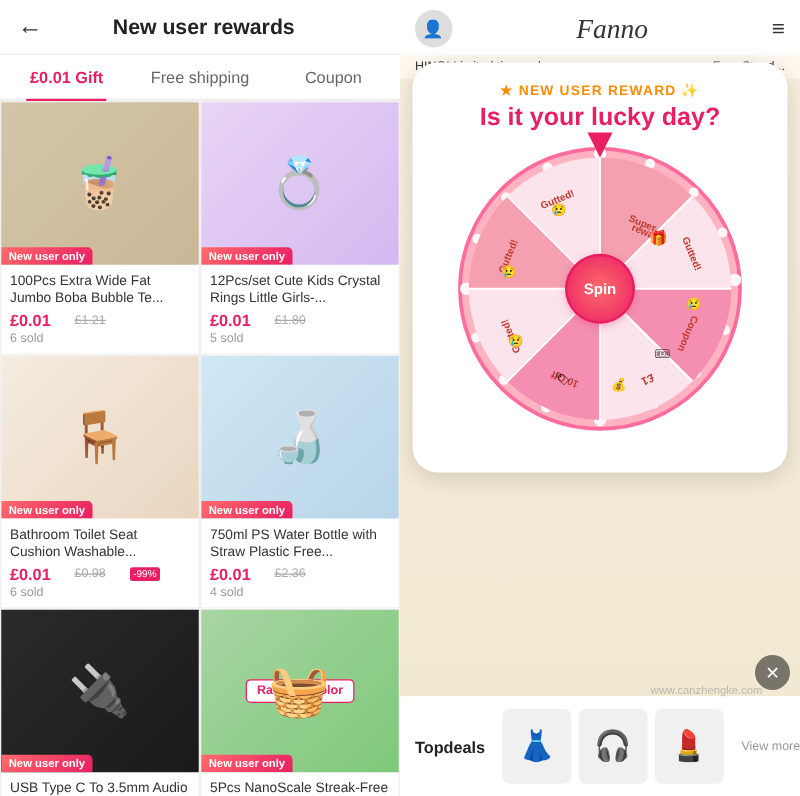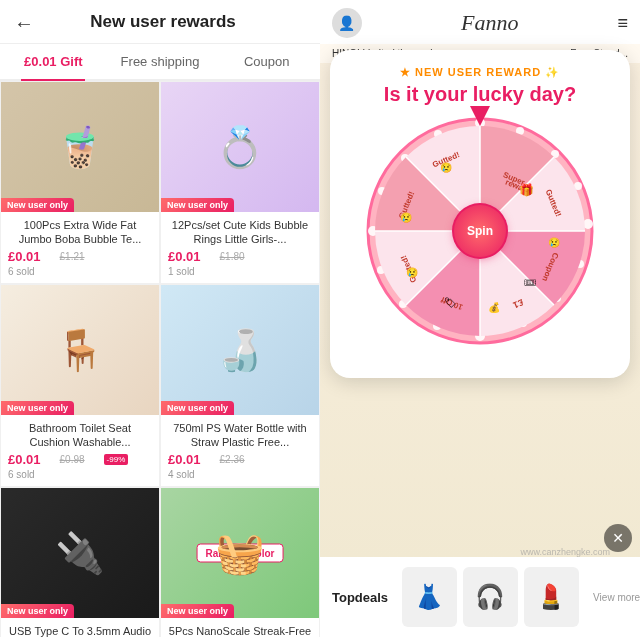--- a/index.html
+++ b/index.html
@@ -120,21 +120,20 @@
     .product-info {
       padding: 6px 7px;
     }
     .product-name {
       font-size: 11px;
       color: #333;
       line-height: 1.3;
       height: 28px;
       overflow: hidden;
       display: -webkit-box;
-      text-align: center;
       -webkit-line-clamp: 2;
       -webkit-box-orient: vertical;
     }
     .price-row {
       display: flex;
       align-items: center;
       gap: 19px;
       margin-top: 3px;
     }
     .price-current {
@@ -439,26 +438,26 @@
         </div>
         <div class="sold-count">6 sold</div>
       </div>
     </div>
 
     <div class="product-card">
       <div class="product-img img-crystal">
         <span class="badge-new-user">New user only</span>
       </div>
       <div class="product-info">
-        <div class="product-name">12Pcs/set Cute Kids Bubble Rings Little Girls-...</div>
+        <div class="product-name">12Pcs/set Cute Kids Crystal Rings Little Girls-...</div>
         <div class="price-row">
           <span class="price-current">£0.01</span>
           <span class="price-original">£1.80</span>
         </div>
-        <div class="sold-count">1 sold</div>
+        <div class="sold-count">5 sold</div>
       </div>
     </div>
 
     <div class="product-card">
       <div class="product-img img-toilet">
         <span class="badge-new-user">New user only</span>
       </div>
       <div class="product-info">
         <div class="product-name">Bathroom Toilet Seat Cushion Washable...</div>
         <div class="price-row">

